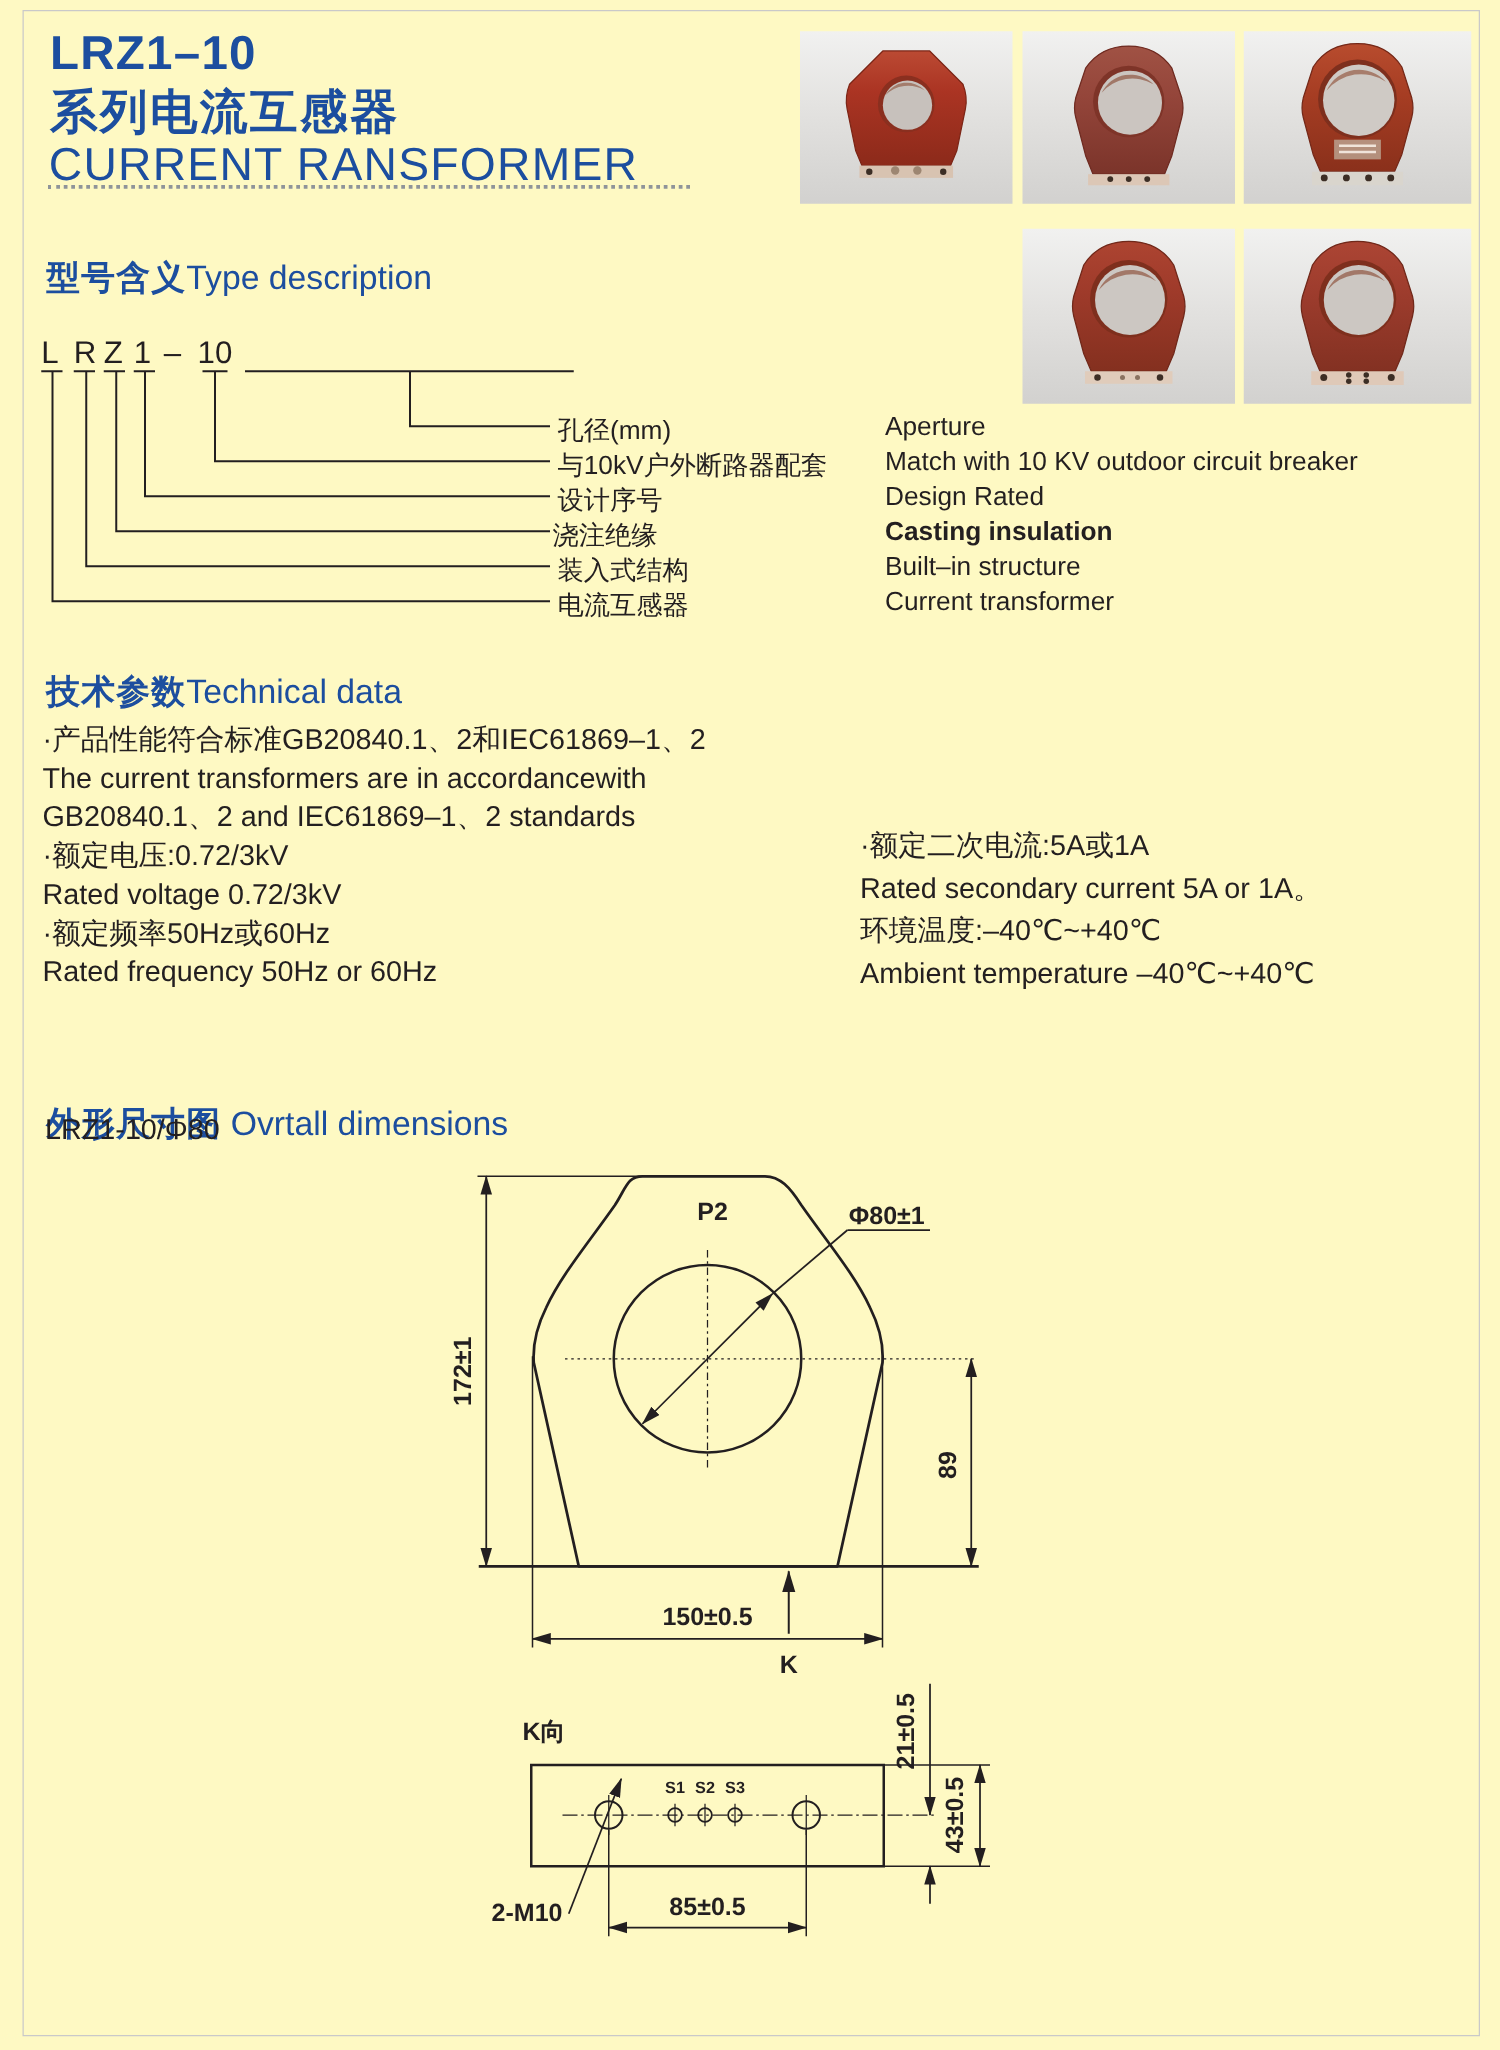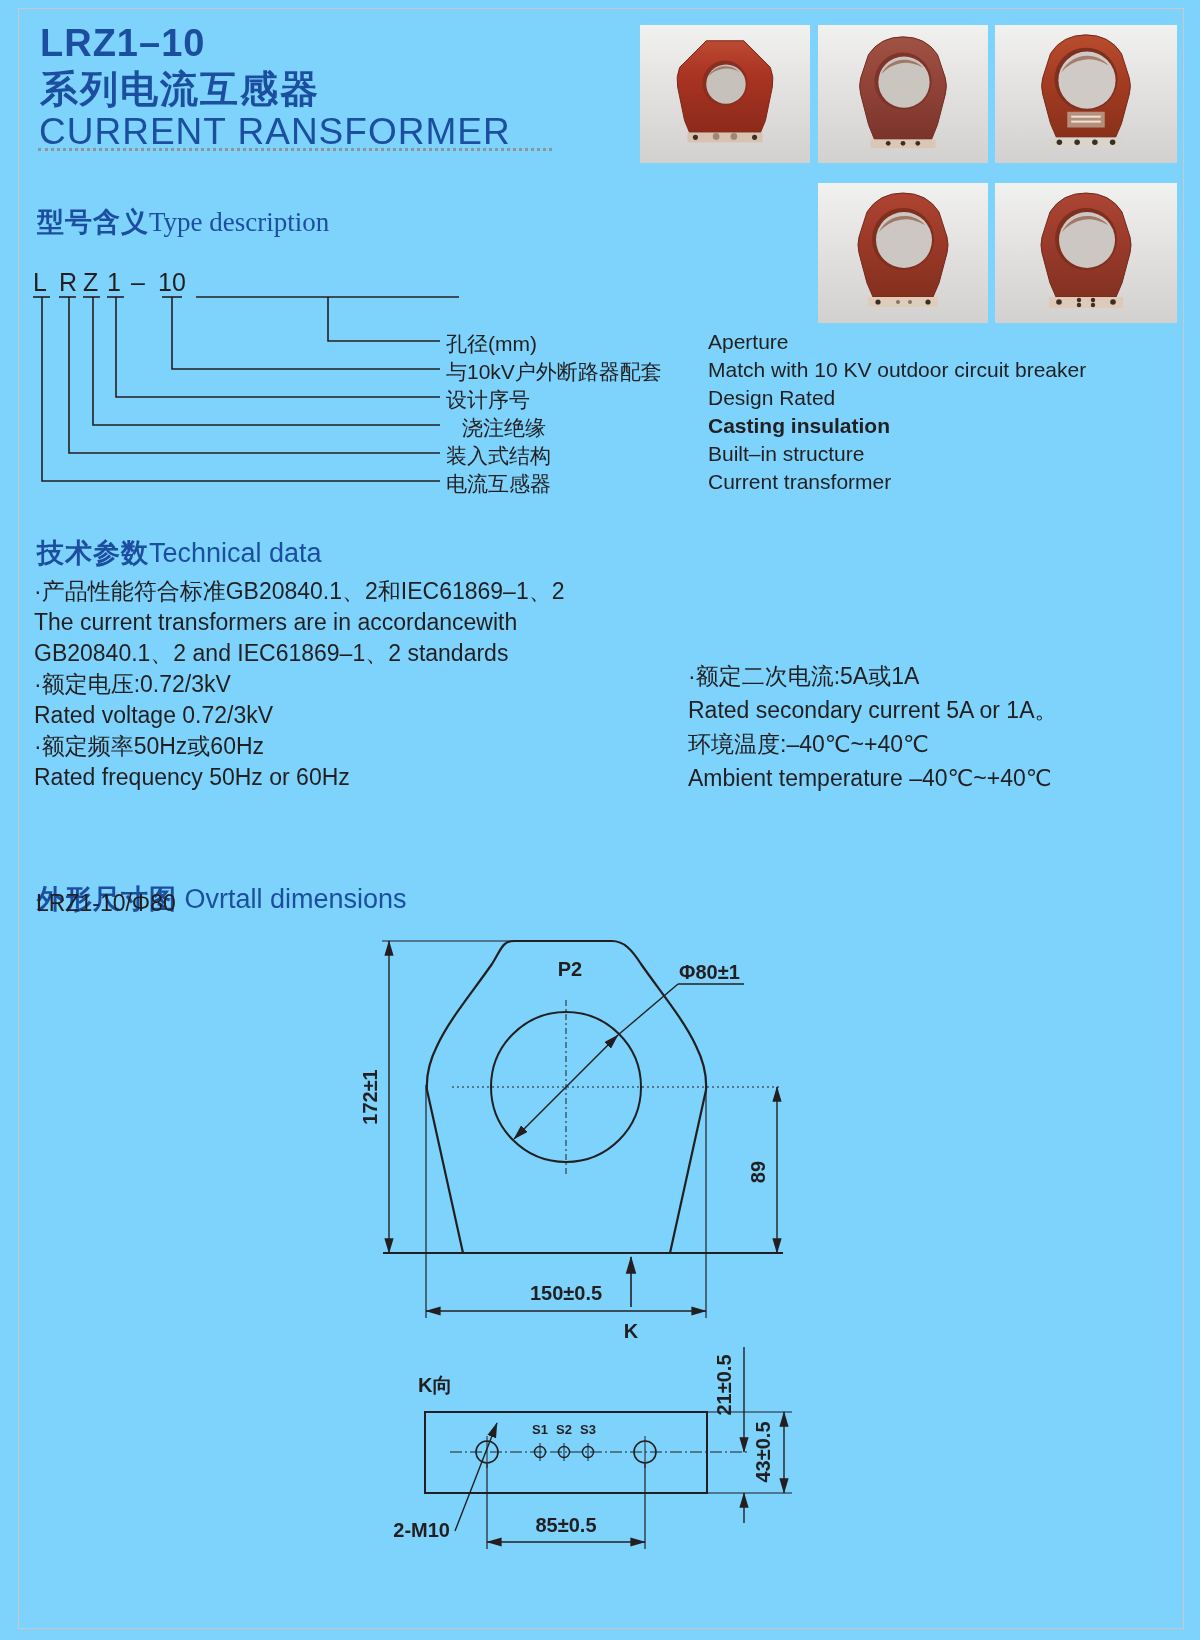--- a/index.html
+++ b/index.html
@@ -1,17 +1,17 @@
 <!DOCTYPE html>
 <html><head>
 <meta charset="utf-8">
 <style>
   html,body{margin:0;padding:0;background:#ffffff;}
   body{font-family:"Liberation Sans","DejaVu Sans",sans-serif;color:#231f20;}
-  .page{position:relative;width:1200px;height:1640px;background:#7dd3fc;overflow:hidden;}
+  .page{position:relative;width:1200px;height:1640px;background:#fef9c3;overflow:hidden;}
   .frame{position:absolute;left:18px;top:8px;width:1164px;height:1619px;border:1px solid #c9c9c9;}
   .abs{position:absolute;}
 
   
   .title-model{left:40px;top:22px;font-size:38px;font-weight:700;color:#1c4e9f;letter-spacing:1px;}
   .title-series{left:40px;top:64px;font-size:38px;font-weight:700;color:#1c4e9f;letter-spacing:2px;}
   .title-en{left:39px;top:111px;font-size:37px;color:#1c4e9f;letter-spacing:1px;}
   .dotted-rule{left:38px;top:148px;width:514px;height:0;border-bottom:3px dotted #8f9499;}
 
   
@@ -150,21 +150,21 @@
       <rect x="38" y="114" width="74" height="11" fill="#dfc9b8"></rect>
       <circle cx="48" cy="119" r="2.8" fill="#3c2e25"></circle>
       <circle cx="68" cy="117" r="2.2" fill="#3c2e25"></circle>
       <circle cx="82" cy="117" r="2.2" fill="#3c2e25"></circle>
       <circle cx="68" cy="122" r="2.2" fill="#3c2e25"></circle>
       <circle cx="82" cy="122" r="2.2" fill="#3c2e25"></circle>
       <circle cx="102" cy="119" r="2.8" fill="#3c2e25"></circle>
     </svg>
   </div>
 
-  <div class="abs sec-head" style="left:37px;top:204px;font-family:Liberation Serif, serif;">
+  <div class="abs sec-head" style="left:37px;top:204px;">
     <span class="cn">型号含义</span><span class="en">Type description</span>
   </div>
 
   <span class="code-part" style="left:33px;">L</span>
   <span class="code-part" style="left:59px;">R</span>
   <span class="code-part" style="left:83px;">Z</span>
   <span class="code-part" style="left:107px;">1</span>
   <span class="code-part" style="left:131px;">–</span>
   <span class="code-part" style="left:158px;">10</span>
 
@@ -181,21 +181,21 @@
       <polyline points="116,297 116,397 440,397"></polyline>
       <polyline points="93,297 93,425 440,425"></polyline>
       <polyline points="69,297 69,453 440,453"></polyline>
       <polyline points="42,297 42,481 440,481"></polyline>
     </g>
   </svg>
 
   <div class="trow" style="left:446px;top:330px;">孔径(mm)</div>
   <div class="trow" style="left:446px;top:358px;">与10kV户外断路器配套</div>
   <div class="trow" style="left:446px;top:386px;">设计序号</div>
-  <div class="trow" style="left:462px;top:414px;">浇注绝缘</div>
+  <div class="trow" style="left:442px;top:414px;">浇注绝缘</div>
   <div class="trow" style="left:446px;top:442px;">装入式结构</div>
   <div class="trow" style="left:446px;top:470px;">电流互感器</div>
   <div class="trow" style="left:708px;top:330px;">Aperture</div>
   <div class="trow" style="left:708px;top:358px;">Match with 10 KV outdoor circuit breaker</div>
   <div class="trow" style="left:708px;top:386px;">Design Rated</div>
   <div class="trow" style="left:708px;top:414px;font-weight:bold;">Casting insulation</div>
   <div class="trow" style="left:708px;top:442px;">Built–in structure</div>
   <div class="trow" style="left:708px;top:470px;">Current transformer</div>
 
   <div class="abs sec-head" style="left:37px;top:535px;">

